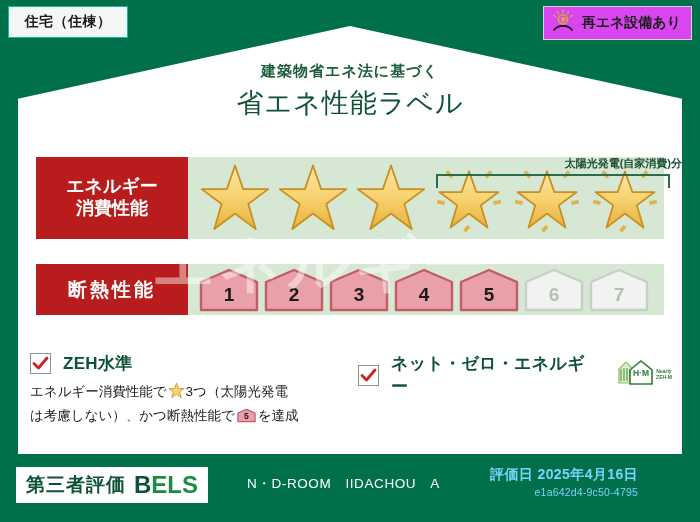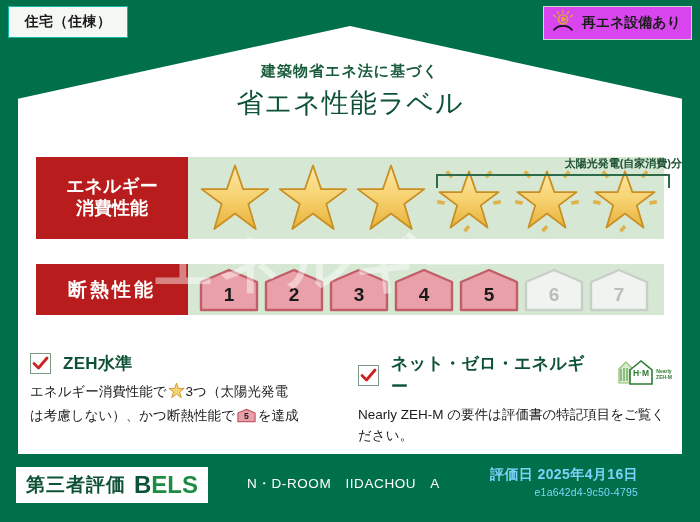--- a/index.html
+++ b/index.html
@@ -413,21 +413,20 @@
             <line x1="11" y1="10" x2="11" y2="23"></line>
               <line x1="14" y1="11" x2="14" y2="23"></line>
           </g>
           <path d="M14 12 L25 3 L36 12 L36 26 L14 26 Z" fill="#ffffff" stroke="#2e7d32" stroke-width="1.6"></path>
           <text x="25" y="18" font-size="8.5" font-weight="bold" text-anchor="middle" fill="#2e7d32" font-family="Liberation Sans, sans-serif">H·M</text>
           <text x="48" y="15" font-size="5" font-weight="bold" text-anchor="middle" fill="#2e7d32" font-family="Liberation Sans, sans-serif">Nearly</text>
           <text x="48" y="21" font-size="5" font-weight="bold" text-anchor="middle" fill="#2e7d32" font-family="Liberation Sans, sans-serif">ZEH-M</text>
         </svg>
       </span>
     </div>
-    <div class="info-body">Nearly ZEH-M の要件は評価書の特記項目をご覧ください。</div>
   </div>
 
   <div class="footer">
     <div class="bels-box">
       <span class="jp">第三者評価</span>
       <span class="en"><span class="b">B</span><span>ELS</span></span>
     </div>
     <div class="proj">N・D-ROOM　IIDACHOU　A</div>
     <div class="eval">
       <div class="d"><span>評価日</span> <span>2025年4月16日</span></div>

